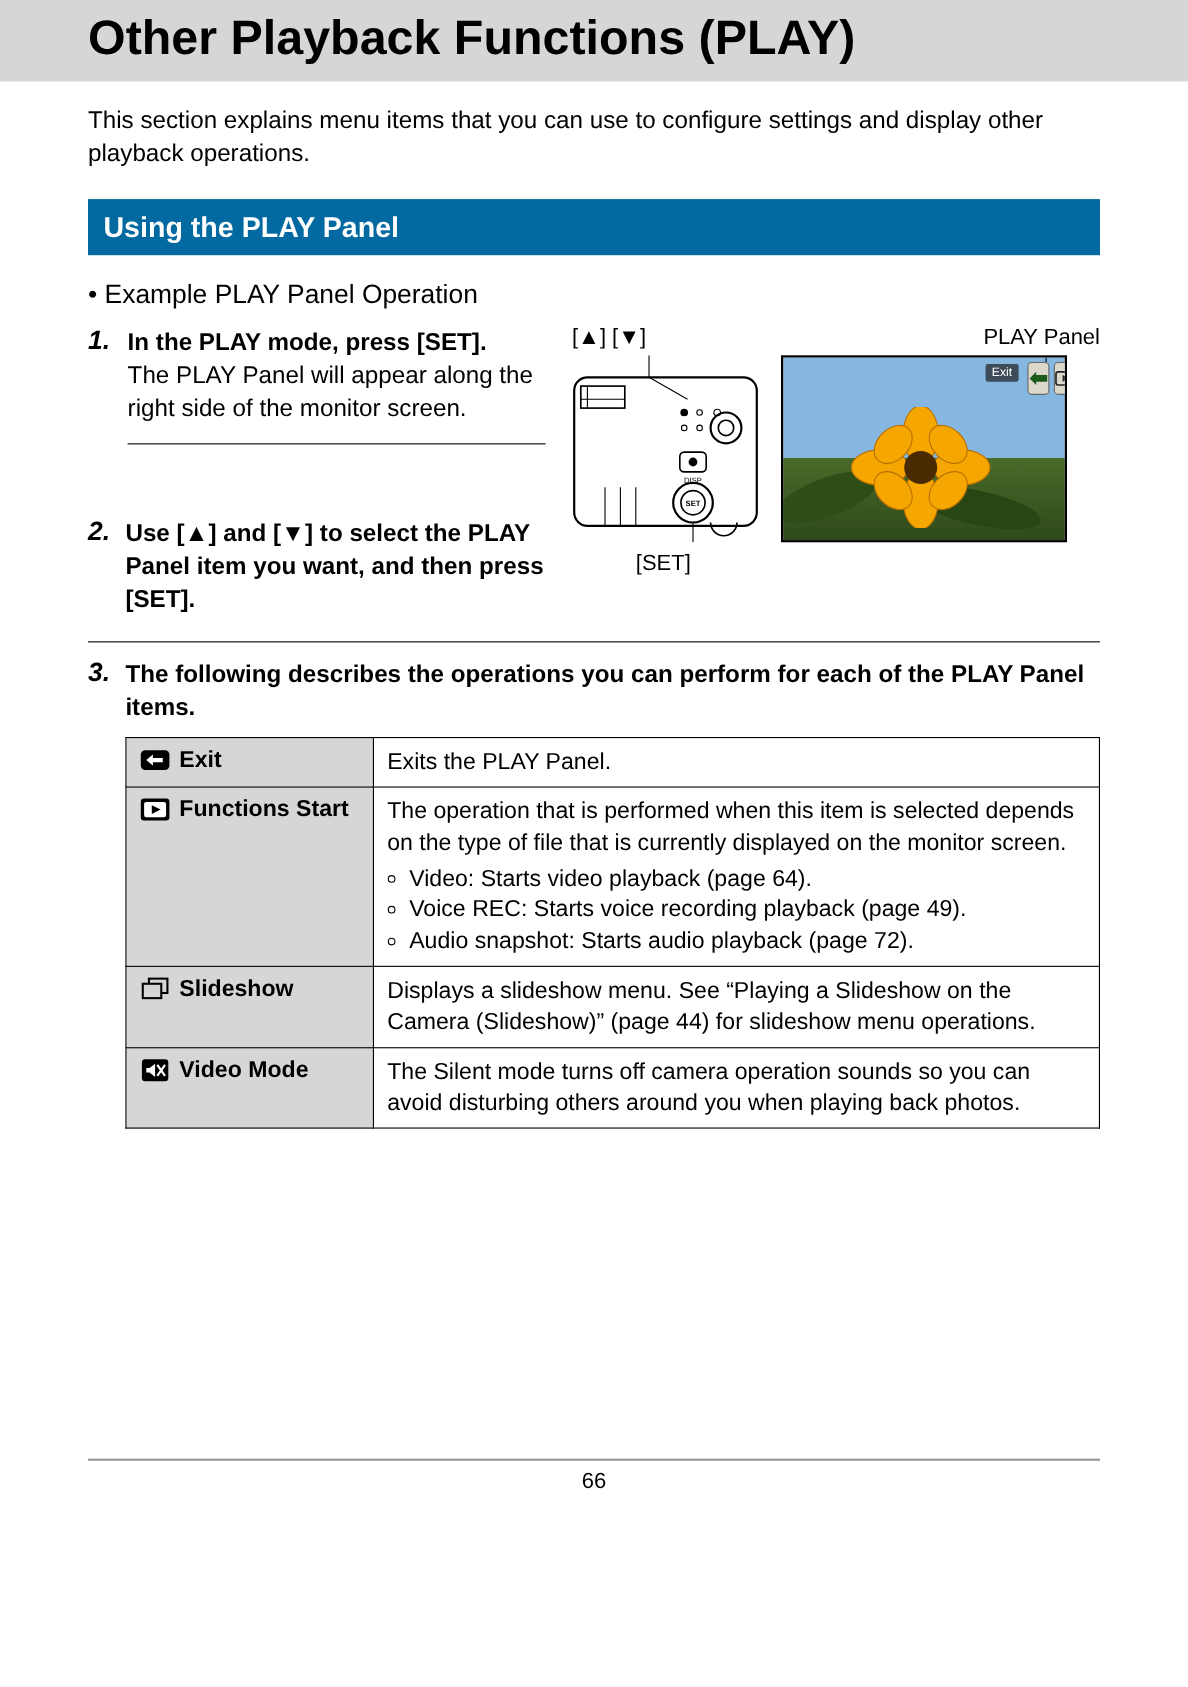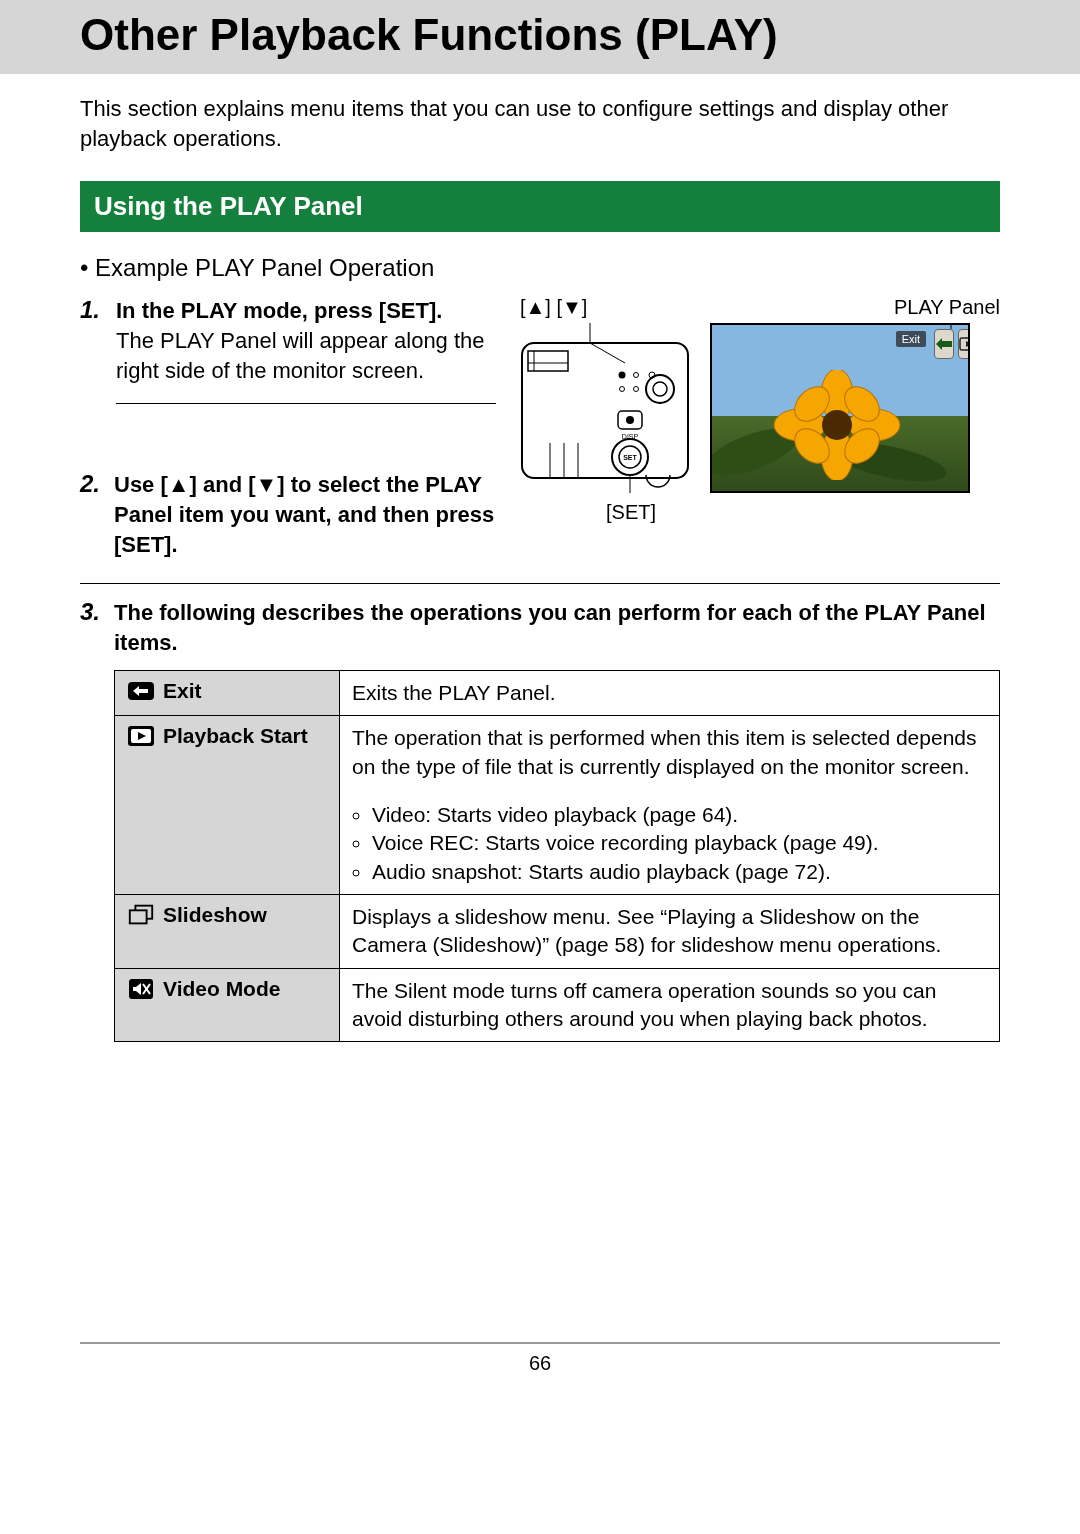--- a/index.html
+++ b/index.html
@@ -26,21 +26,21 @@
     margin: 0;
     font-size: 44px;
     font-weight: bold;
   }
   .intro {
     font-size: 22px;
     line-height: 1.35;
     margin-bottom: 28px;
   }
   .section-bar {
-    background: #15803d;
+    background: #0369a1;
     color: #fff;
     font-size: 26px;
     font-weight: bold;
     padding: 10px 14px;
     margin: 0 0 18px 0;
   }
   .body-text {
     font-size: 22px;
     line-height: 1.35;
   }
@@ -162,21 +162,21 @@
     background: rgba(30,30,30,0.7);
     color: #fff;
     font-size: 11px;
     padding: 2px 6px;
     border-radius: 2px;
   }
   .set-label {
     font-size: 20px;
     text-align: left;
     margin-top: 8px;
-    margin-left: 86px;
+    margin-left: 58px;
   }
   .leader {
     font-size: 20px;
     position: relative;
   }
 
   
   table.playtable {
     border-collapse: collapse;
     width: 100%;
@@ -205,21 +205,21 @@
   }
   .mini-icon {
     width: 28px;
     height: 22px;
     display: inline-flex;
     align-items: center;
     justify-content: center;
     flex-shrink: 0;
   }
   ul.bullets {
-    margin: 20px 0 0 0;
+    margin: 4px 0 0 0;
     padding-left: 20px;
   }
   ul.bullets li {
     margin: 0;
   }
   .footer-rule {
     border: none;
     border-top: 2px solid #999;
     margin-top: 300px;
   }
@@ -390,21 +390,21 @@
         <tr>
           <td class="label-cell">
             <div class="label-inner">
               <span class="mini-icon">
                 <svg width="28" height="22" viewBox="0 0 28 22">
                       <rect x="1" y="1" width="26" height="20" rx="3" fill="#000"></rect>
                       <rect x="4" y="4" width="20" height="14" rx="2" fill="#fff"></rect>
                       <polygon points="11,7 11,15 19,11" fill="#000"></polygon>
                     </svg>
               </span>
-              <span class="txt">Playback Start</span>
+              <span class="txt">Functions Start</span>
             </div>
           </td>
           <td>
             <span>The operation that is performed when this item is selected depends on the type of file that is currently displayed on the monitor screen.</span>
             <ul class="bullets">
               <li>Video: Starts video playback (page 64).</li>
               <li>Voice REC: Starts voice recording playback (page 49).</li>
               <li>Audio snapshot: Starts audio playback (page 72).</li>
             </ul>
           </td>
@@ -414,21 +414,21 @@
             <div class="label-inner">
               <span class="mini-icon">
                 <svg width="30" height="22" viewBox="0 0 30 22">
                       <rect x="9" y="1" width="18" height="14" fill="none" stroke="#000" stroke-width="2"></rect>
                       <rect x="3" y="6" width="18" height="14" fill="#d6d6d6" stroke="#000" stroke-width="2"></rect>
                     </svg>
               </span>
               <span class="txt">Slideshow</span>
             </div>
           </td>
-          <td>Displays a slideshow menu. See “Playing a Slideshow on the Camera (Slideshow)” (page 58) for slideshow menu operations.</td>
+          <td>Displays a slideshow menu. See “Playing a Slideshow on the Camera (Slideshow)” (page 44) for slideshow menu operations.</td>
         </tr>
         <tr>
           <td class="label-cell">
             <div class="label-inner">
               <span class="mini-icon">
                 <svg width="26" height="22" viewBox="0 0 26 22">
                       <rect x="1" y="1" width="24" height="20" rx="3" fill="#000"></rect>
                       <path d="M5,9 L8,9 L13,5 L13,17 L8,13 L5,13 Z" fill="#fff"></path>
                       <line x1="15" y1="6" x2="22" y2="16" stroke="#fff" stroke-width="2"></line>
                       <line x1="22" y1="6" x2="15" y2="16" stroke="#fff" stroke-width="2"></line>

